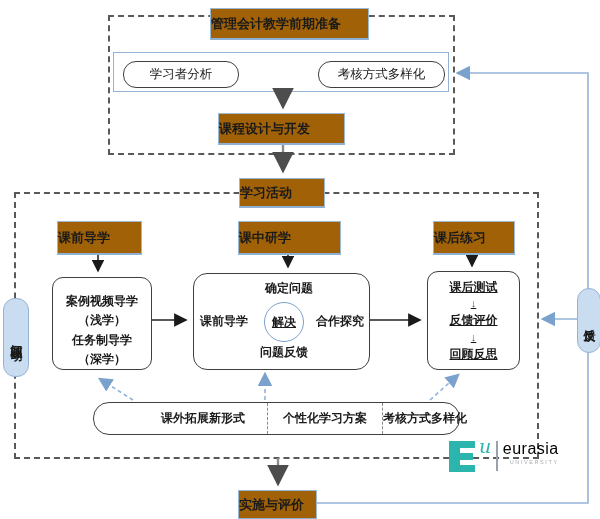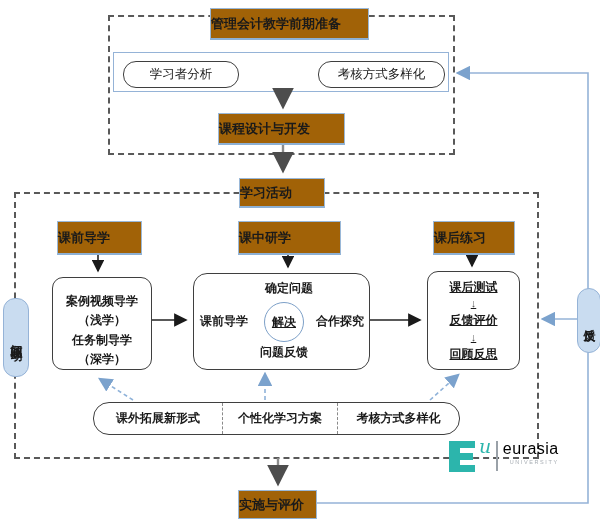--- a/index.html
+++ b/index.html
@@ -167,21 +167,21 @@
     <div class="rightbox-inner">
       <span>课后测试</span>
       <span class="mini-arrow">↓</span>
       <span>反馈评价</span>
       <span class="mini-arrow">↓</span>
       <span>回顾反思</span>
     </div>
   </div>
 
   <div class="abs bar" style="left:93px;top:402px;width:365px;height:31px;">
-    <div class="bar-cell" style="flex:0 0 128px;">
+    <div class="bar-cell" style="flex:0 0 128px;margin-left:45px;">
       <span>课外拓展新形式</span>
     </div>
     <div class="bar-cell" style="flex:0 0 114px;">
       <span>个性化学习方案</span>
     </div>
     <div class="bar-cell" style="flex:1 1 auto;">
       <span>考核方式多样化</span>
     </div>
   </div>
 

